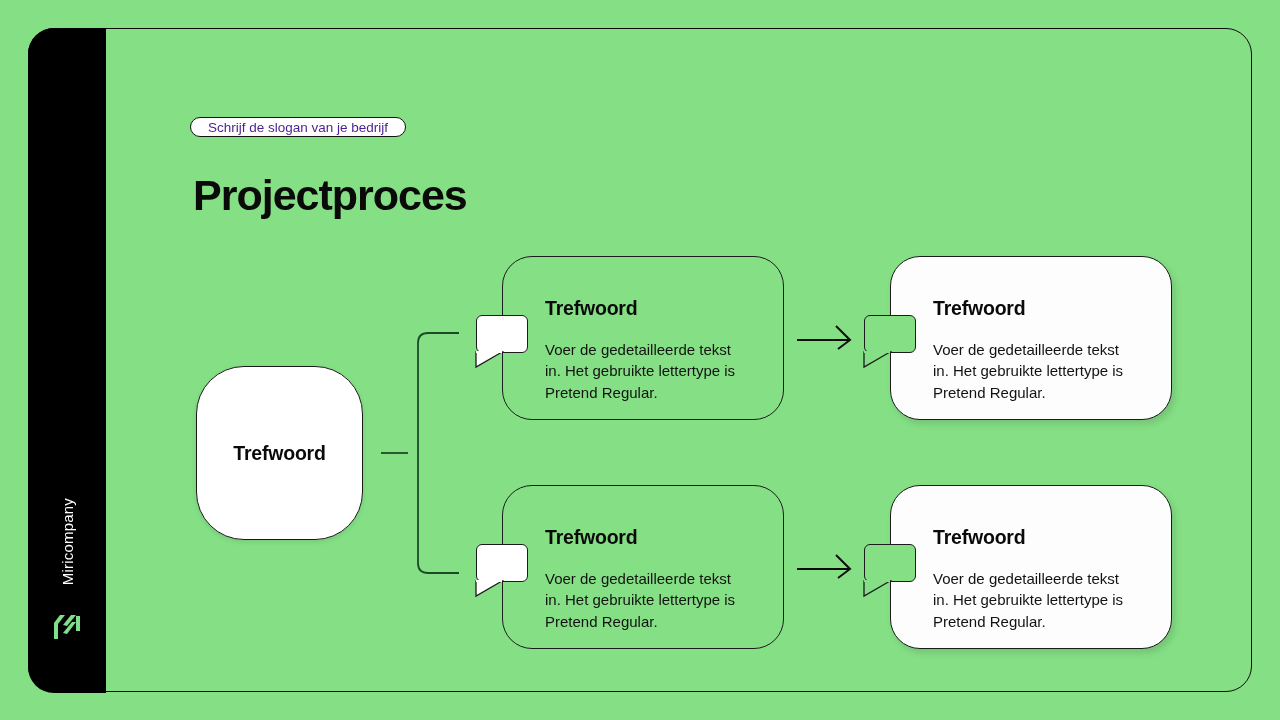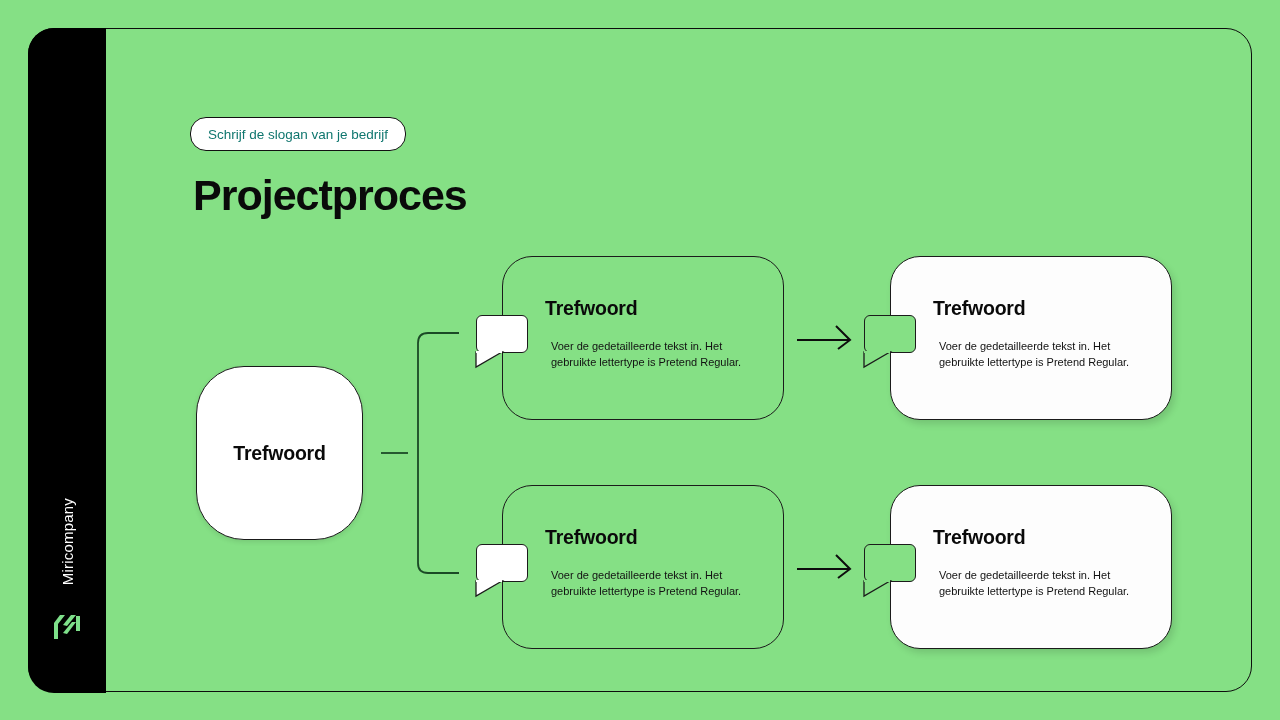--- a/index.html
+++ b/index.html
@@ -43,28 +43,28 @@
   #brand-logo {
     position:absolute;
     left:50%; bottom:52px;
     transform:translateX(-50%);
     width:28px; height:28px;
   }
 
   
   #slogan-pill {
     position:absolute; left:190px; top:117px;
-    height:34px;
+    height:20px;
     padding:0 17px;
     display:flex; align-items:center;
     background:#ffffff;
     border:1.3px solid #111111;
     border-radius:16px;
     font-size:13.5px;
-    color:#0f766e;
+    color:#4c1d95;
     white-space:nowrap;
   }
   #page-title {
     position:absolute; left:193px; top:171px;
     font-size:43px;
     font-weight:700;
     letter-spacing:-1px;
     color:#0a0a0a;
   }
 
@@ -100,21 +100,21 @@
     background:#fdfdfd;
     border:1.2px solid #1b1b1b;
     box-shadow:3px 4px 7px rgba(0,0,0,.13);
   }
   .card-body { position:absolute; left:42px; top:40px; right:22px; }
   .card-title {
     font-size:19.5px; font-weight:700; color:#0a0a0a;
     letter-spacing:-.2px; margin-bottom:19px;
   }
   .card-desc {
-    font-size:11px; line-height:1.43; color:#121212; max-width:200px;margin-left:6px;
+    font-size:15px; line-height:1.43; color:#121212; max-width:200px;
   }
 
   
   .badge {
     position:absolute;
     width:52px; height:38px;
     border:1.3px solid #1b1b1b;
     border-radius:6px;
   }
   .badge.white { background:#ffffff; }

